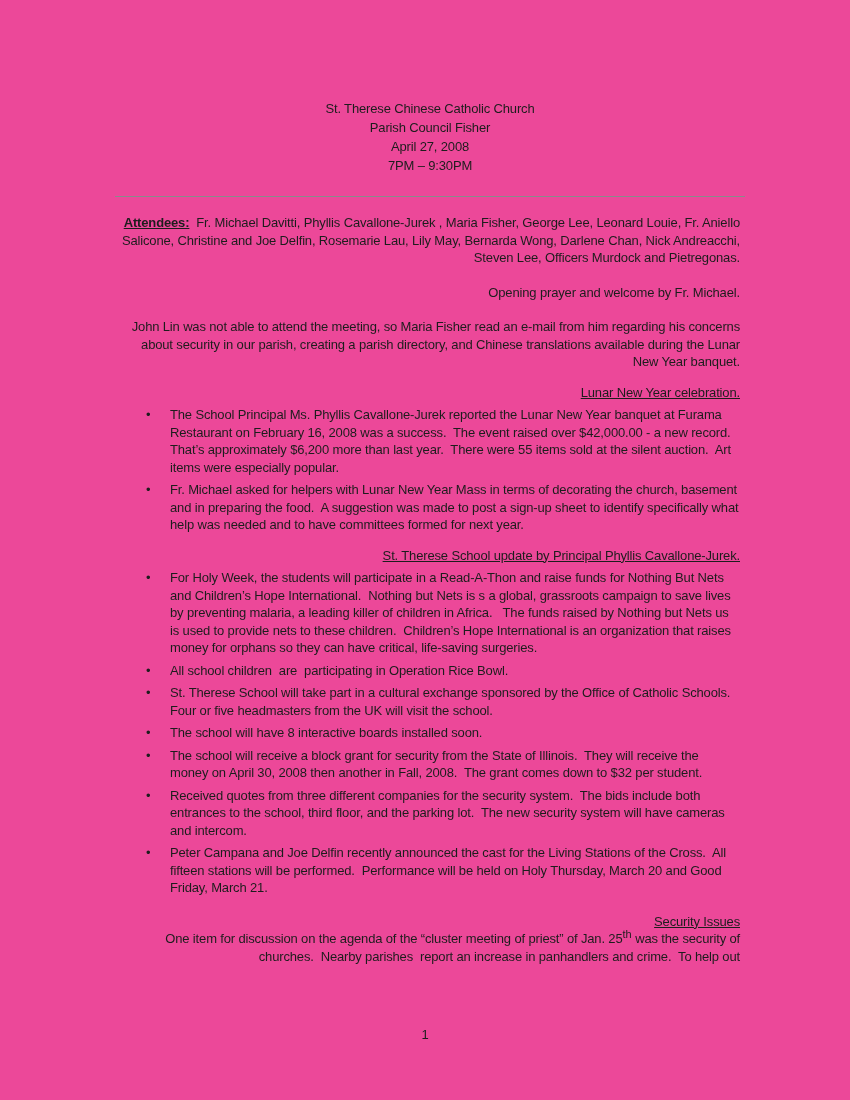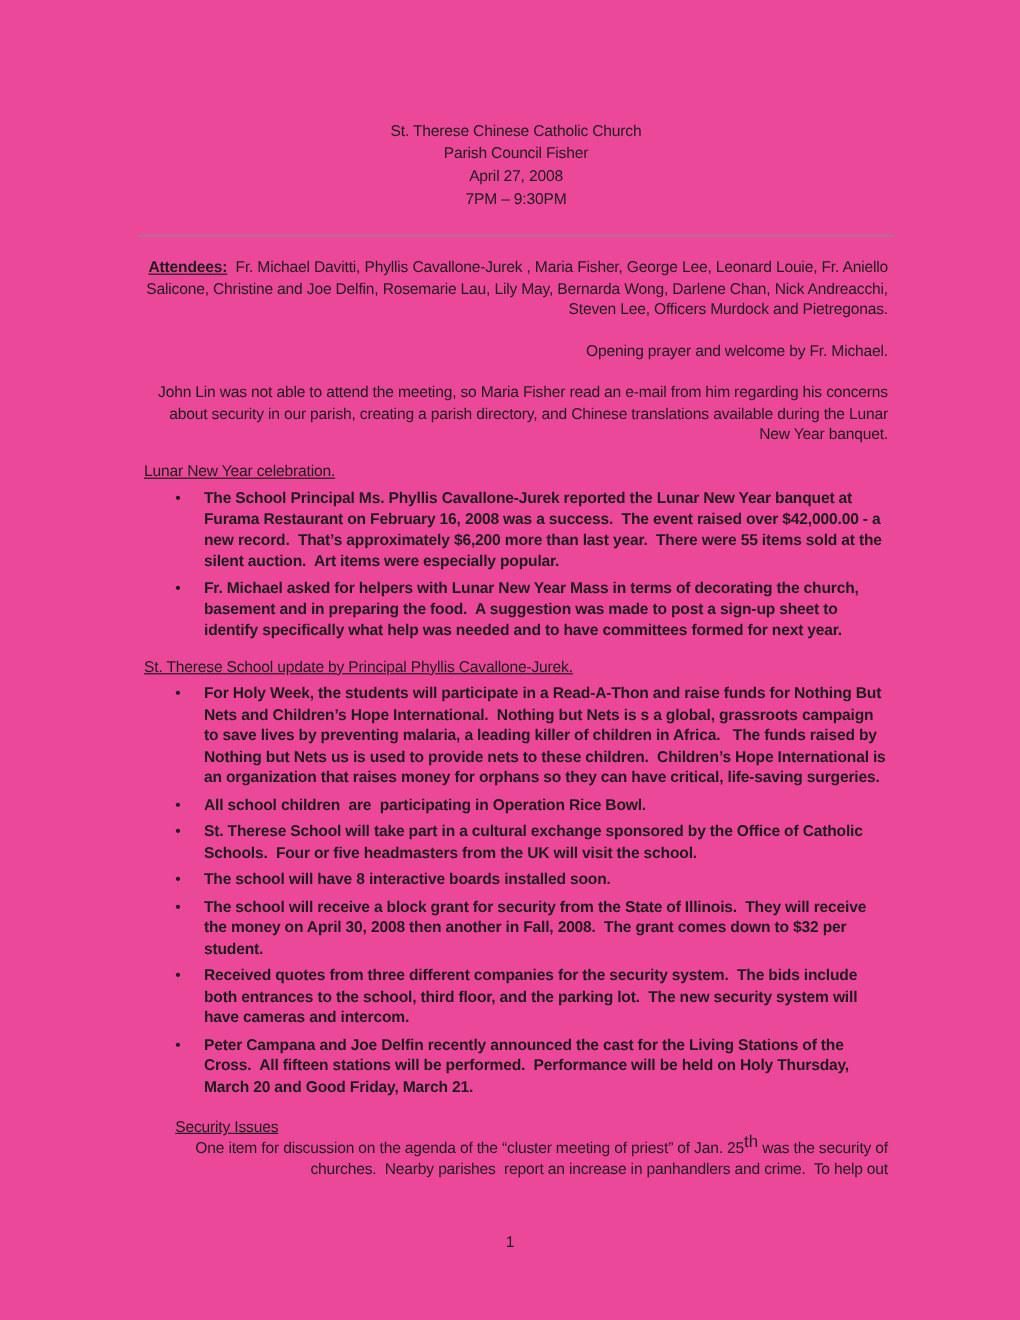--- a/index.html
+++ b/index.html
@@ -26,39 +26,40 @@
   }
   p.para {
     margin: 17px 0 0 0;
     white-space: pre-wrap;
     text-align: right;
   }
   .bold-underline { font-weight: bold; text-decoration: underline; }
   .section-heading {
     margin: 13px 0 0 0;
     text-decoration: underline;
+    text-align: right;
   }
   ul.bullets {
     list-style: none;
     margin: 5px 0 0 0;
     padding: 0;
   }
   ul.bullets li {
     display: flex;
     margin: 0 0 5px 0;
   }
   .marker {
     flex: 0 0 50px;
     box-sizing: border-box;
     padding-left: 26px;
   }
-  .btext { flex: 1 1 auto; white-space: pre-wrap; font-weight: bold; }
+  .btext { flex: 1 1 auto; white-space: pre-wrap; }
   .security-block { margin: 16px 0 0 26px; }
   .security-block p.para { margin-top: 0; }
-  sup.fn { font-size: 14px; line-height: 0; vertical-align: 5px; letter-spacing: 0; }
+  sup.fn { font-size: 11px; line-height: 0; vertical-align: 5px; letter-spacing: 0; }
   .page-number {
     position: absolute;
     left: 0;
     top: 1026px;
     width: 100%;
     text-align: center;
     letter-spacing: 0;
   }
 </style>
 </head>

